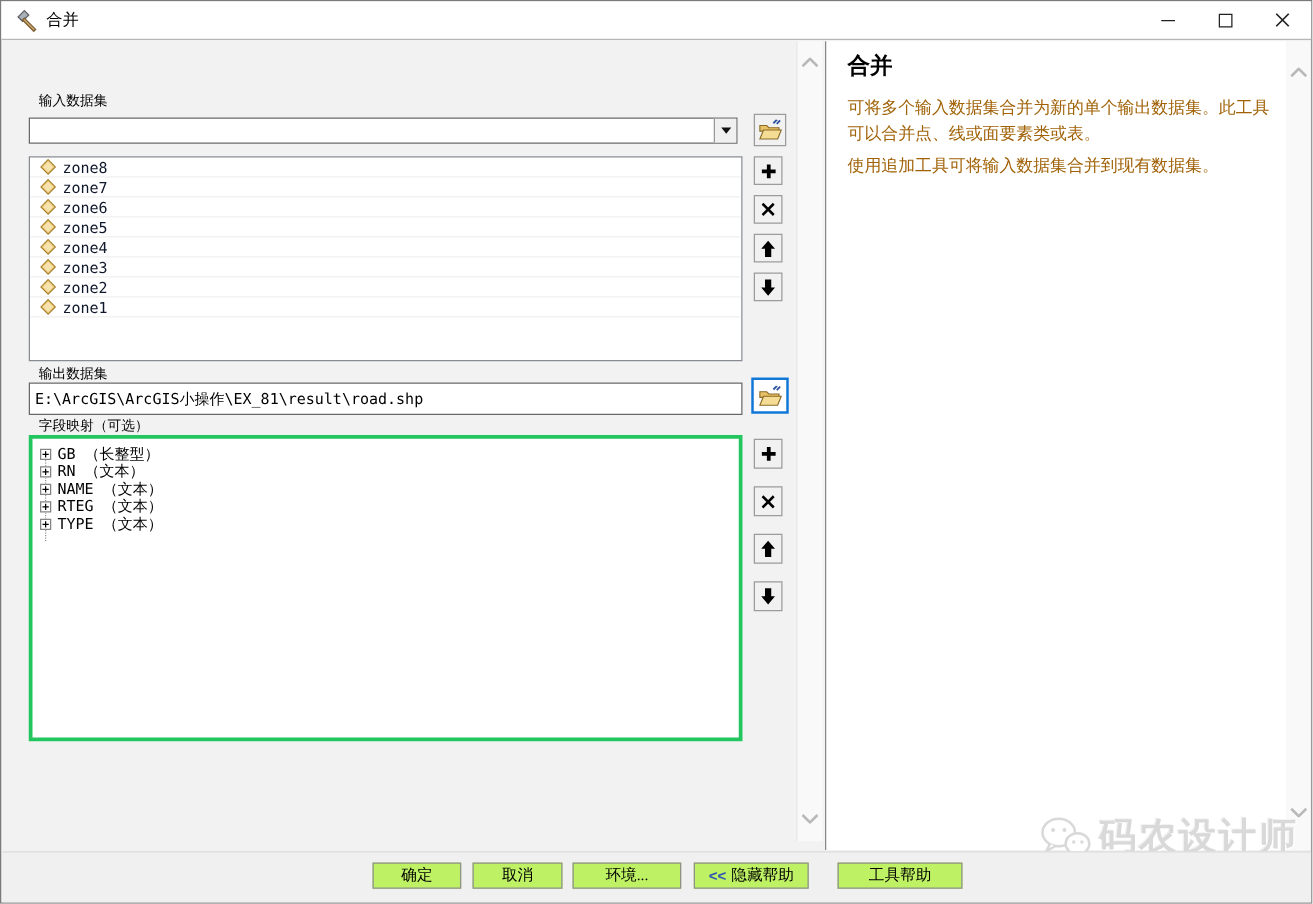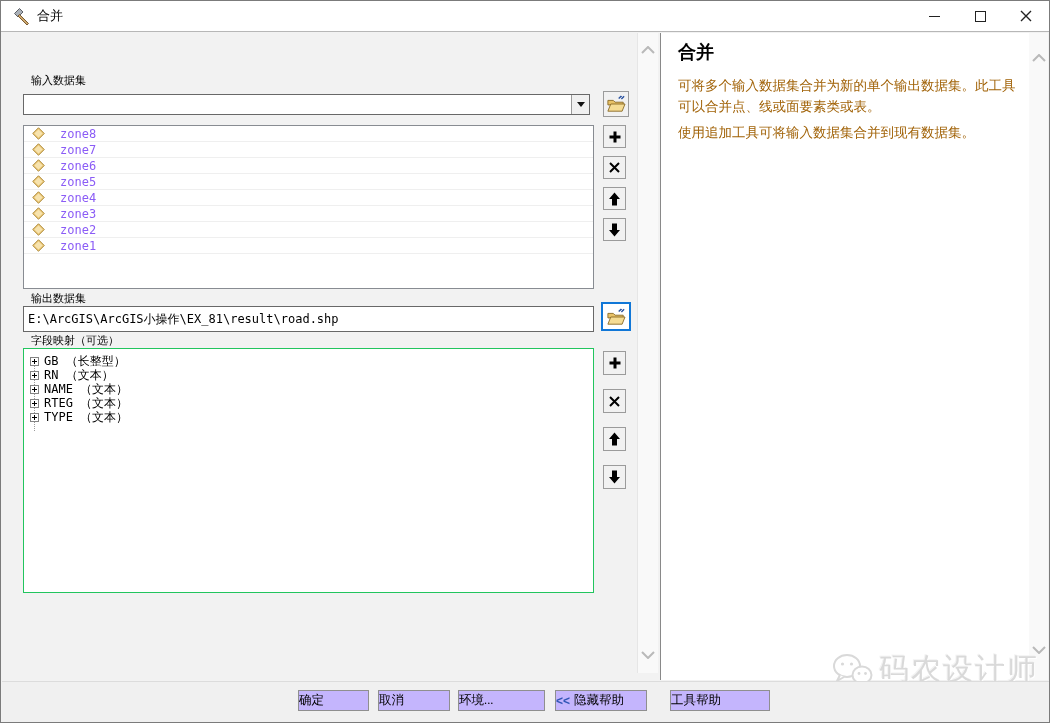--- a/index.html
+++ b/index.html
@@ -23,23 +23,23 @@
   .combo-btn { width:18px; height:100%; background:#f0f0f0; border-left:1px solid #9a9a9a; display:flex; align-items:center; justify-content:center; }
   .tri-down { width:0; height:0; border-left:4px solid transparent; border-right:4px solid transparent; border-top:5px solid #111; }
 
   .side-btn { position:absolute; left:601px; width:23px; background:#f1f1f1; border:1px solid #9b9b9b; display:flex; align-items:center; justify-content:center; }
   .folder-btn { position:absolute; background:#f1f1f1; border:1px solid #9b9b9b; display:flex; align-items:center; justify-content:center; }
   .folder-btn.focused { border:2px solid #1177d7; background:#ffffff; }
 
   .listbox { position:absolute; left:21px; top:92px; width:571px; height:164px; background:#fff; border:1px solid #888c92; overflow:hidden; }
   .zrow { height:16px; display:flex; align-items:center; padding-left:8px; border-bottom:1px solid #efefef; }
   .zrow .dia { width:13px; height:13px; margin-right:5px; }
-  .zrow .zlabel { font:12px "DejaVu Sans Mono",monospace; color:#8b5cf6;margin-left:10px; }
-
-  .treebox { position:absolute; left:21px; top:315px; width:571px; height:245px; background:#fff; border:1px solid #22c55e; overflow:hidden; }
+  .zrow .zlabel { font:12px "DejaVu Sans Mono",monospace; color:#0f172a; }
+
+  .treebox { position:absolute; left:21px; top:315px; width:571px; height:245px; background:#fff; border:3px solid #22c55e; overflow:hidden; }
   .tree-inner { position:relative; padding-top:5px; }
   .tree-vline { position:absolute; left:10px; top:12px; height:70px; border-left:1px dotted #9c9c9c; }
   .trow { position:relative; height:14px; display:flex; align-items:center; padding-left:6px; }
   .plusbox { width:9px; height:9px; border:1px solid #848484; background:#fff; margin-right:5px; position:relative; flex:0 0 9px; }
   .plusbox::before { content:""; position:absolute; left:1px; right:1px; top:3px; border-top:1px solid #000; }
   .plusbox::after { content:""; position:absolute; top:1px; bottom:1px; left:3px; border-left:1px solid #000; }
   .trow .tlabel { font:12px "DejaVu Sans Mono",monospace; white-space:nowrap; }
 
   .outfield { position:absolute; left:21px; top:273px; width:571px; height:21px; background:#fff; border:1px solid #686868; font:12px "DejaVu Sans Mono",monospace; padding:12px 4px; outline:none; }
 
@@ -50,25 +50,25 @@
   .help-scroll { left:1028px; width:19px; height:647px; }
 
   
   .help { position:absolute; left:659px; top:32px; width:369px; height:647px; background:#fff; border-left:1px solid #898989; }
   .help h2 { position:absolute; left:17px; top:7px; font-size:18px; font-weight:bold; color:#000; }
   .help p { position:absolute; left:17px; width:345px; font-size:13.5px; line-height:21px; color:#a16207;font-family:Liberation Serif, serif; }
   .help .p0 { top:42px; }
   .help .p1 { top:89px; }
 
   .watermark { position:absolute; left:830px; top:648px; display:flex; align-items:center; z-index:3; }
-  .watermark .wtext { font-size:30px; font-weight:normal; letter-spacing:2px; color:#d9d9d9; text-shadow:1px 1px 0 #ffffff, -1px -1px 0 #f3f3f3; white-space:nowrap; }
+  .watermark .wtext { font-size:30px; font-weight:bold; letter-spacing:2px; color:#d9d9d9; text-shadow:1px 1px 0 #ffffff, -1px -1px 0 #f3f3f3; white-space:nowrap; }
 
   
   .footer { position:absolute; left:1px; top:680px; width:1047px; height:41px; background:#f0f0f0; border-top:1px solid #dcdcdc; z-index:5; }
-  .fbtn { position:absolute; top:8px; height:21px; background:#c4b5fd; border:1px solid #8f8f8f; font-size:12.5px; color:#000; display:flex; align-items:center; gap:4px; cursor:default; }
+  .fbtn { position:absolute; top:8px; height:21px; background:#bef264; border:1px solid #8f8f8f; font-size:12.5px; color:#000; display:flex; align-items:center; justify-content:center; gap:4px; cursor:default; }
   .fbtn .blue { color:#2f55b4; font-weight:bold; font-size:12px; }
   .b-ok { left:296px; width:71px; }
   .b-cancel { left:376px; width:72px; }
   .b-env { left:456px; width:87px;font-family:Liberation Serif, serif; }
   .b-hidehelp { left:553px; width:92px; }
   .b-toolhelp { left:668px; width:100px; }
 
   .icon-svg { display:block; }
 </style>
 </head>

